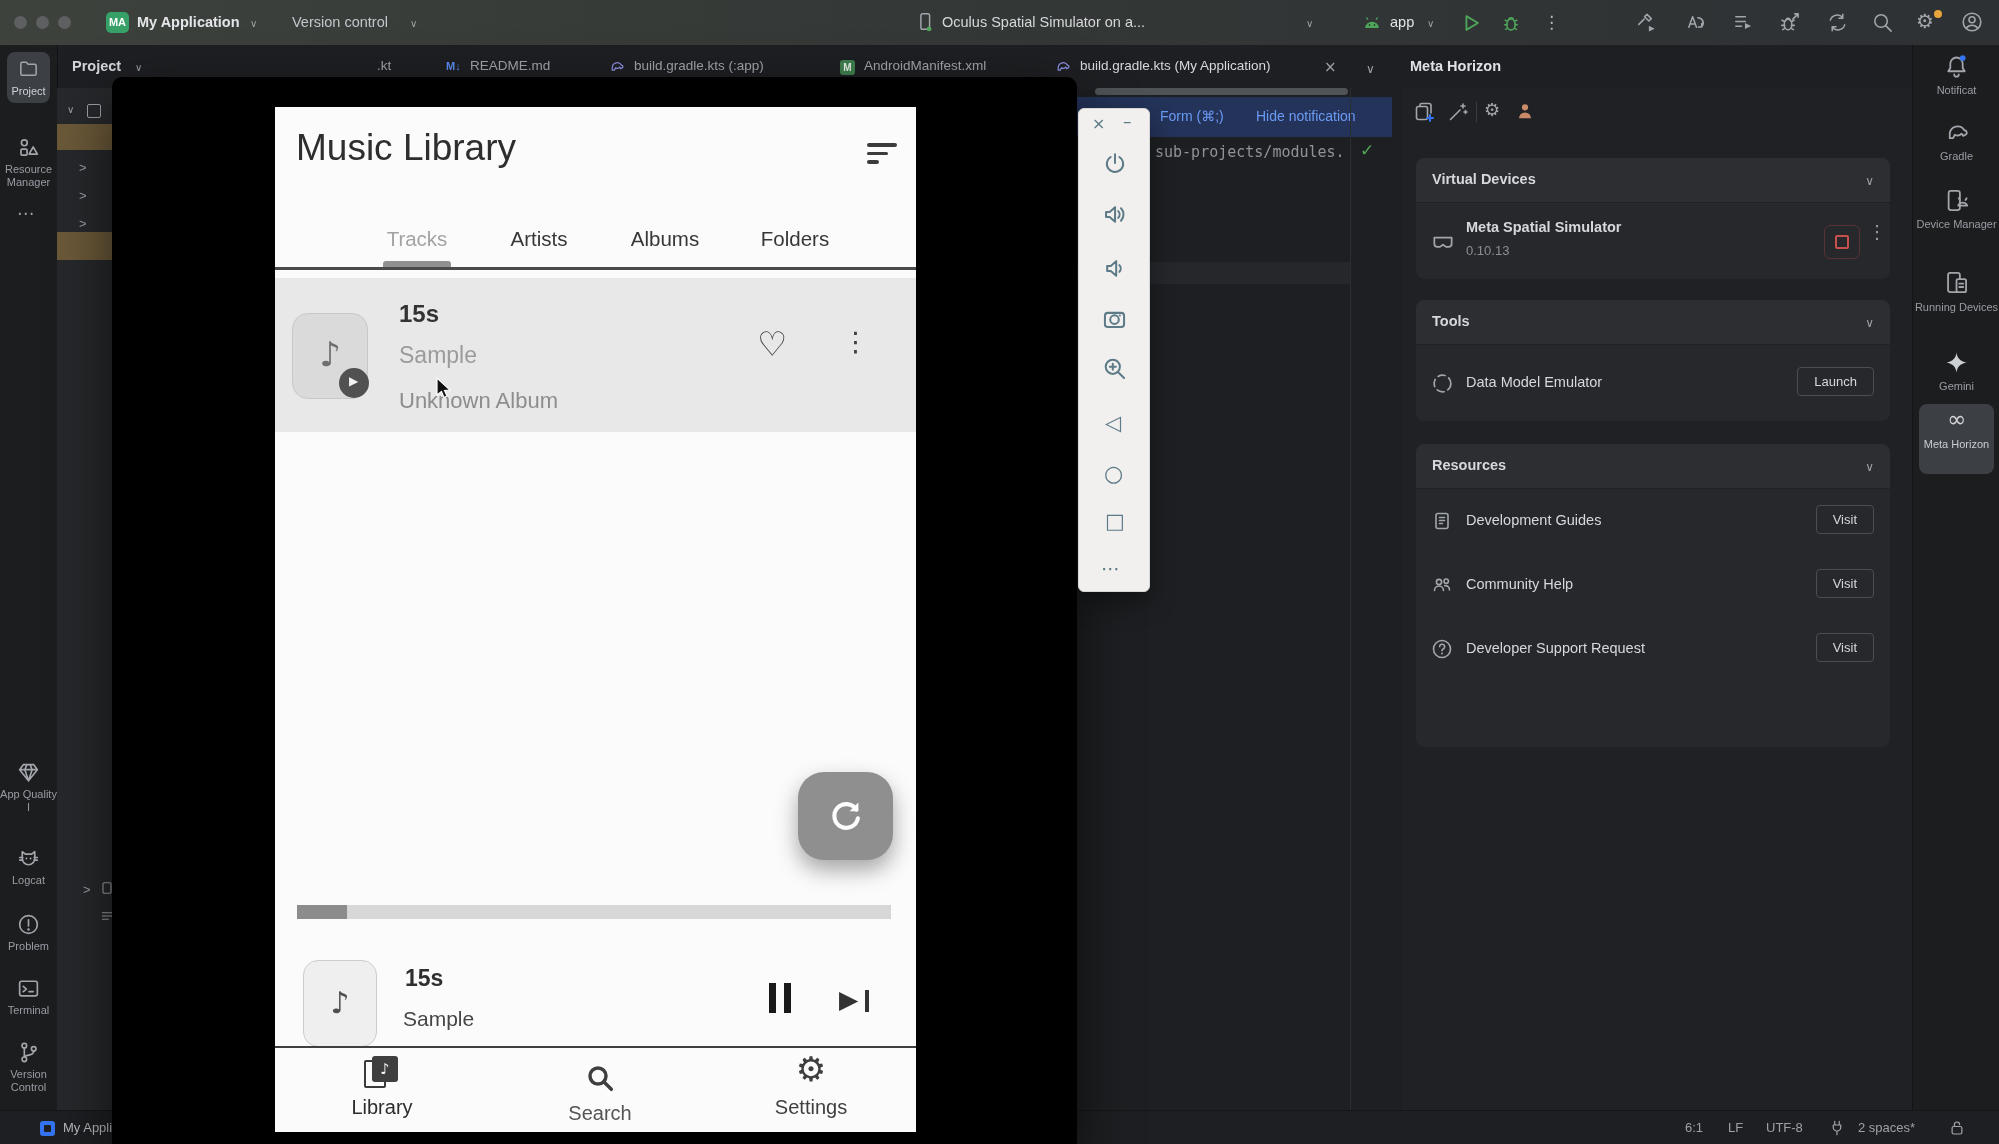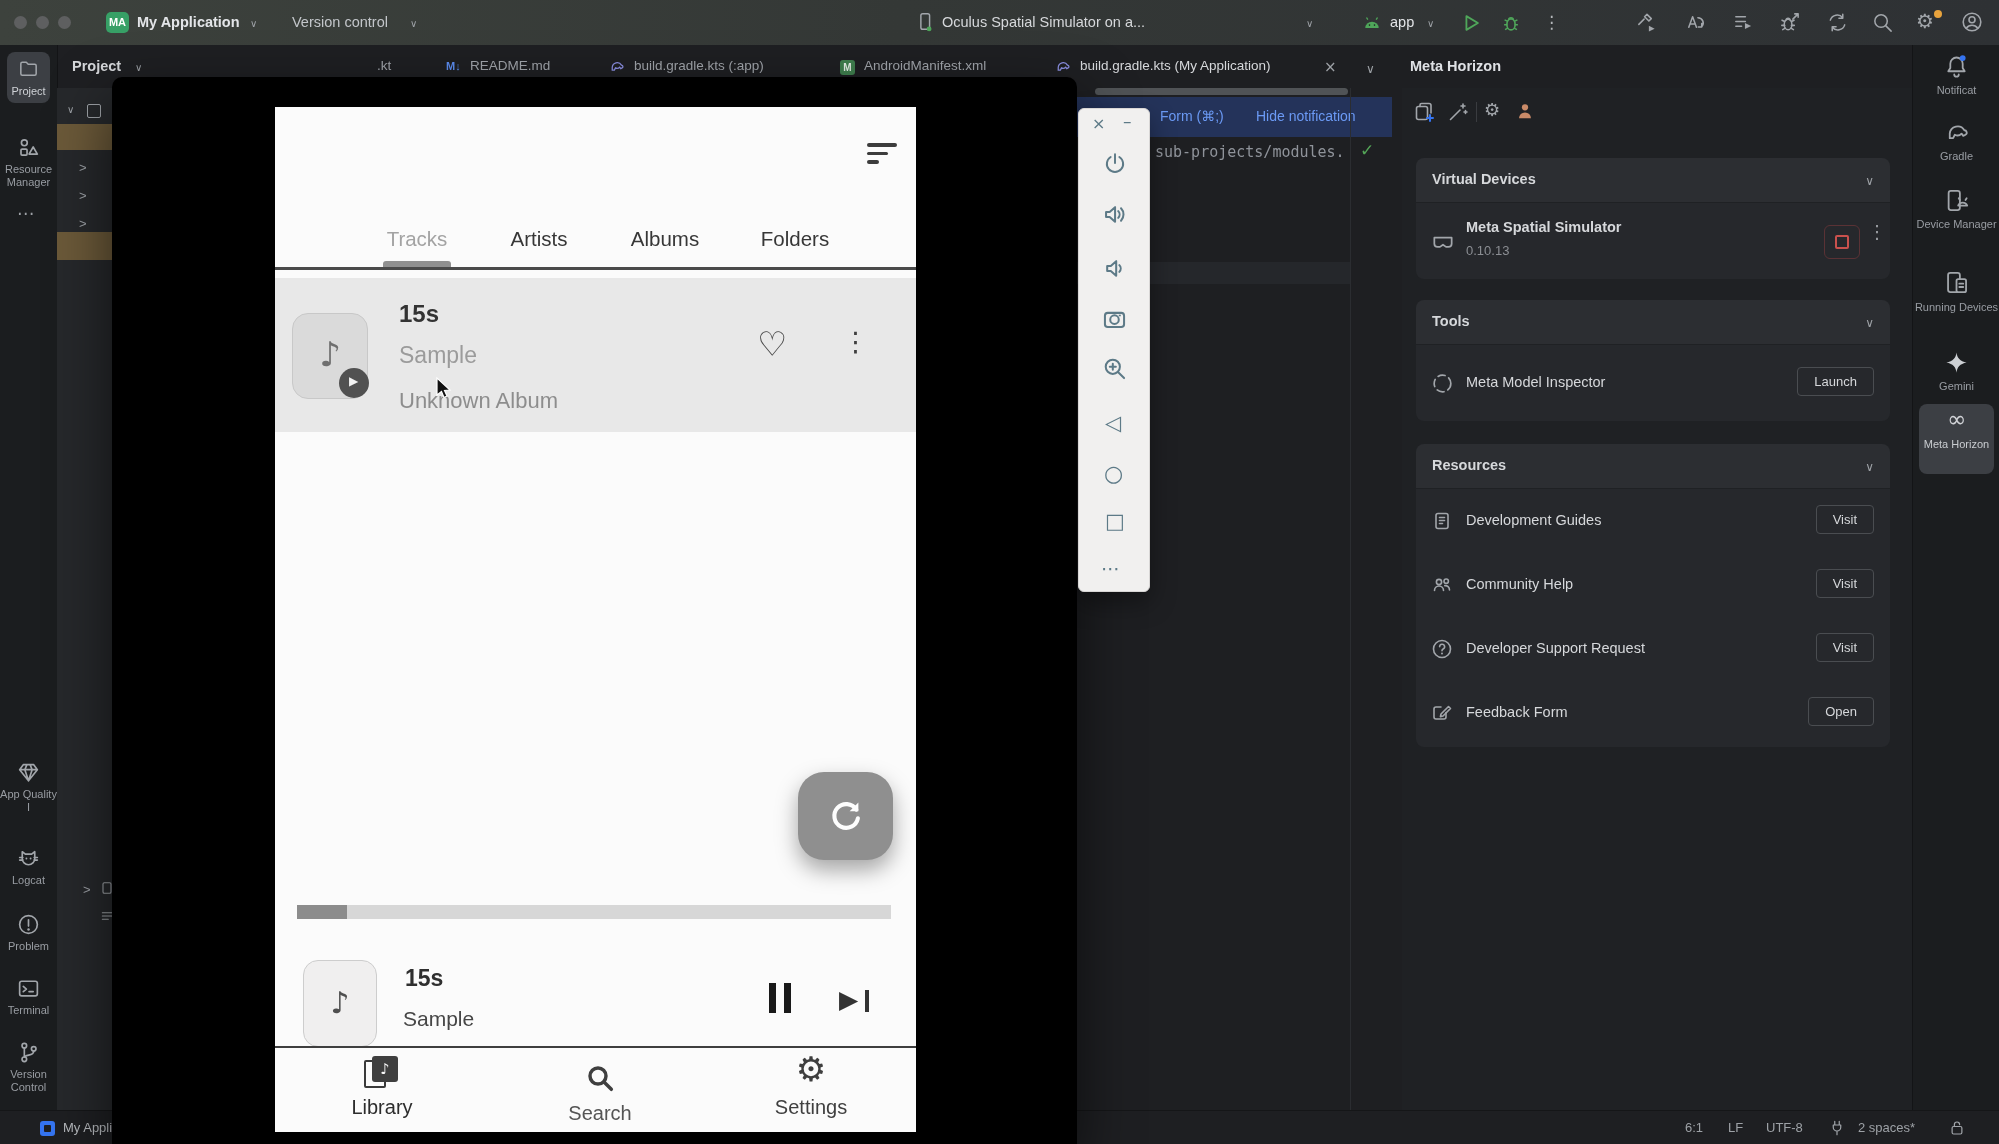--- a/index.html
+++ b/index.html
@@ -265,21 +265,21 @@
     </div>
 
     <div class="abs card-head" style="left:14px;top:212px;width:474px;height:44px;">
       <span class="abs hlabel" style="left:16px;top:13px;font-weight:600;">Tools</span>
       <span class="abs chev glyph" style="right:16px;top:16px;font-size:12px;">∨</span>
     </div>
     <div class="abs card-body" style="left:14px;top:257px;width:474px;height:76px;">
       <svg class="abs" style="left:14px;top:26px;" width="25" height="25" viewBox="0 0 24 24">
         <circle cx="12" cy="12" r="8" class="ic" stroke-dasharray="7 4"></circle>
       </svg>
-      <span class="abs hlabel" style="left:50px;top:29px;">Meta Model Inspector</span>
+      <span class="abs hlabel" style="left:50px;top:29px;">Data Model Emulator</span>
       <span class="abs hbtn" style="right:16px;top:22px;">Launch</span>
     </div>
 
     <div class="abs card-head" style="left:14px;top:356px;width:474px;height:44px;">
       <span class="abs hlabel" style="left:16px;top:13px;font-weight:600;">Resources</span>
       <span class="abs chev glyph" style="right:16px;top:16px;font-size:12px;">∨</span>
     </div>
     <div class="abs card-body" style="left:14px;top:401px;width:474px;height:258px;">
       <div class="abs" style="left:0;top:0;width:474px;height:64px;">
         <svg class="abs" style="left:14px;top:20px;" width="24" height="24" viewBox="0 0 24 24">
@@ -301,28 +301,20 @@
       </div>
       <div class="abs" style="left:0;top:128px;width:474px;height:64px;">
         <svg class="abs" style="left:14px;top:20px;" width="24" height="24" viewBox="0 0 24 24">
           <circle cx="12" cy="12" r="8.5" class="ic"></circle>
           <path d="M9.6 9.6 a2.5 2.5 0 1 1 3.5 2.4 c-.8.4-1.1.9-1.1 1.7" class="ic"></path>
             <circle cx="12" cy="16.6" r="1" fill="#a2a6ab"></circle>
         </svg>
         <span class="abs hlabel" style="left:50px;top:23px;">Developer Support Request</span>
         <span class="abs hbtn" style="right:16px;top:16px;">Visit</span>
       </div>
-      <div class="abs" style="left:0;top:192px;width:474px;height:64px;">
-        <svg class="abs" style="left:14px;top:20px;" width="24" height="24" viewBox="0 0 24 24">
-          <path d="M16 11.5 V16 a2 2 0 0 1-2 2 H6 a2 2 0 0 1-2-2 V8 a2 2 0 0 1 2-2 h5" class="ic"></path>
-          <path d="M11 13 l7.5-7.5 2 2 L13 15 l-2.6.6 Z" class="ic"></path>
-        </svg>
-        <span class="abs hlabel" style="left:50px;top:23px;">Feedback Form</span>
-        <span class="abs hbtn" style="right:16px;top:16px;">Open</span>
-      </div>
     </div>
   </div>
 
   <div class="abs stripe" style="left:1912px;top:45px;width:87px;height:1065px;border-left:1px solid #131416;">
     <svg class="abs" style="left:30px;top:8px;" width="27" height="27" viewBox="0 0 24 24">
       <path d="M12 4 a5.5 5.5 0 0 1 5.5 5.5 v3.8 l1.8 2.9 H4.7 l1.8-2.9 V9.5 A5.5 5.5 0 0 1 12 4 Z" class="ic"></path>
       <path d="M10 19 a2 2 0 0 0 4 0" class="ic"></path>
       <circle cx="17.5" cy="4.5" r="2.6" fill="#3574f0" stroke="none"></circle>
     </svg>
     <div class="abs stripe-label" style="top:39px;">Notificat</div>
@@ -372,20 +364,21 @@
     <span class="abs stext" style="left:1858px;">2 spaces*</span>
     <svg class="abs" style="left:1948px;top:8px;" width="18" height="18" viewBox="0 0 24 24">
       <rect x="5.5" y="10" width="13" height="10" rx="2" class="ic" stroke-width="1.8"></rect>
       <path d="M8.5 10 V7.5 a3.5 3.5 0 0 1 7 0" class="ic" stroke-width="1.8"></path>
     </svg>
   </div>
 
   <div class="abs emuwin">
 
     <div class="abs screen">
+      <div class="abs" style="left:21px;top:20px;font-size:37px;color:#2e2e2e;">Music Library</div>
       <div class="abs" style="left:592px;top:36px;width:32px;">
         <div class="sortbar" style="width:30px;"></div>
         <div class="sortbar" style="width:21px;"></div>
         <div class="sortbar" style="width:12px;margin-bottom:0;"></div>
       </div>
 
       <span class="abs apptab" style="left:142px;top:120px;color:#a3a3a3;">Tracks</span>
       <span class="abs apptab" style="left:264px;top:120px;">Artists</span>
       <span class="abs apptab" style="left:390px;top:120px;">Albums</span>
       <span class="abs apptab" style="left:520px;top:120px;">Folders</span>

